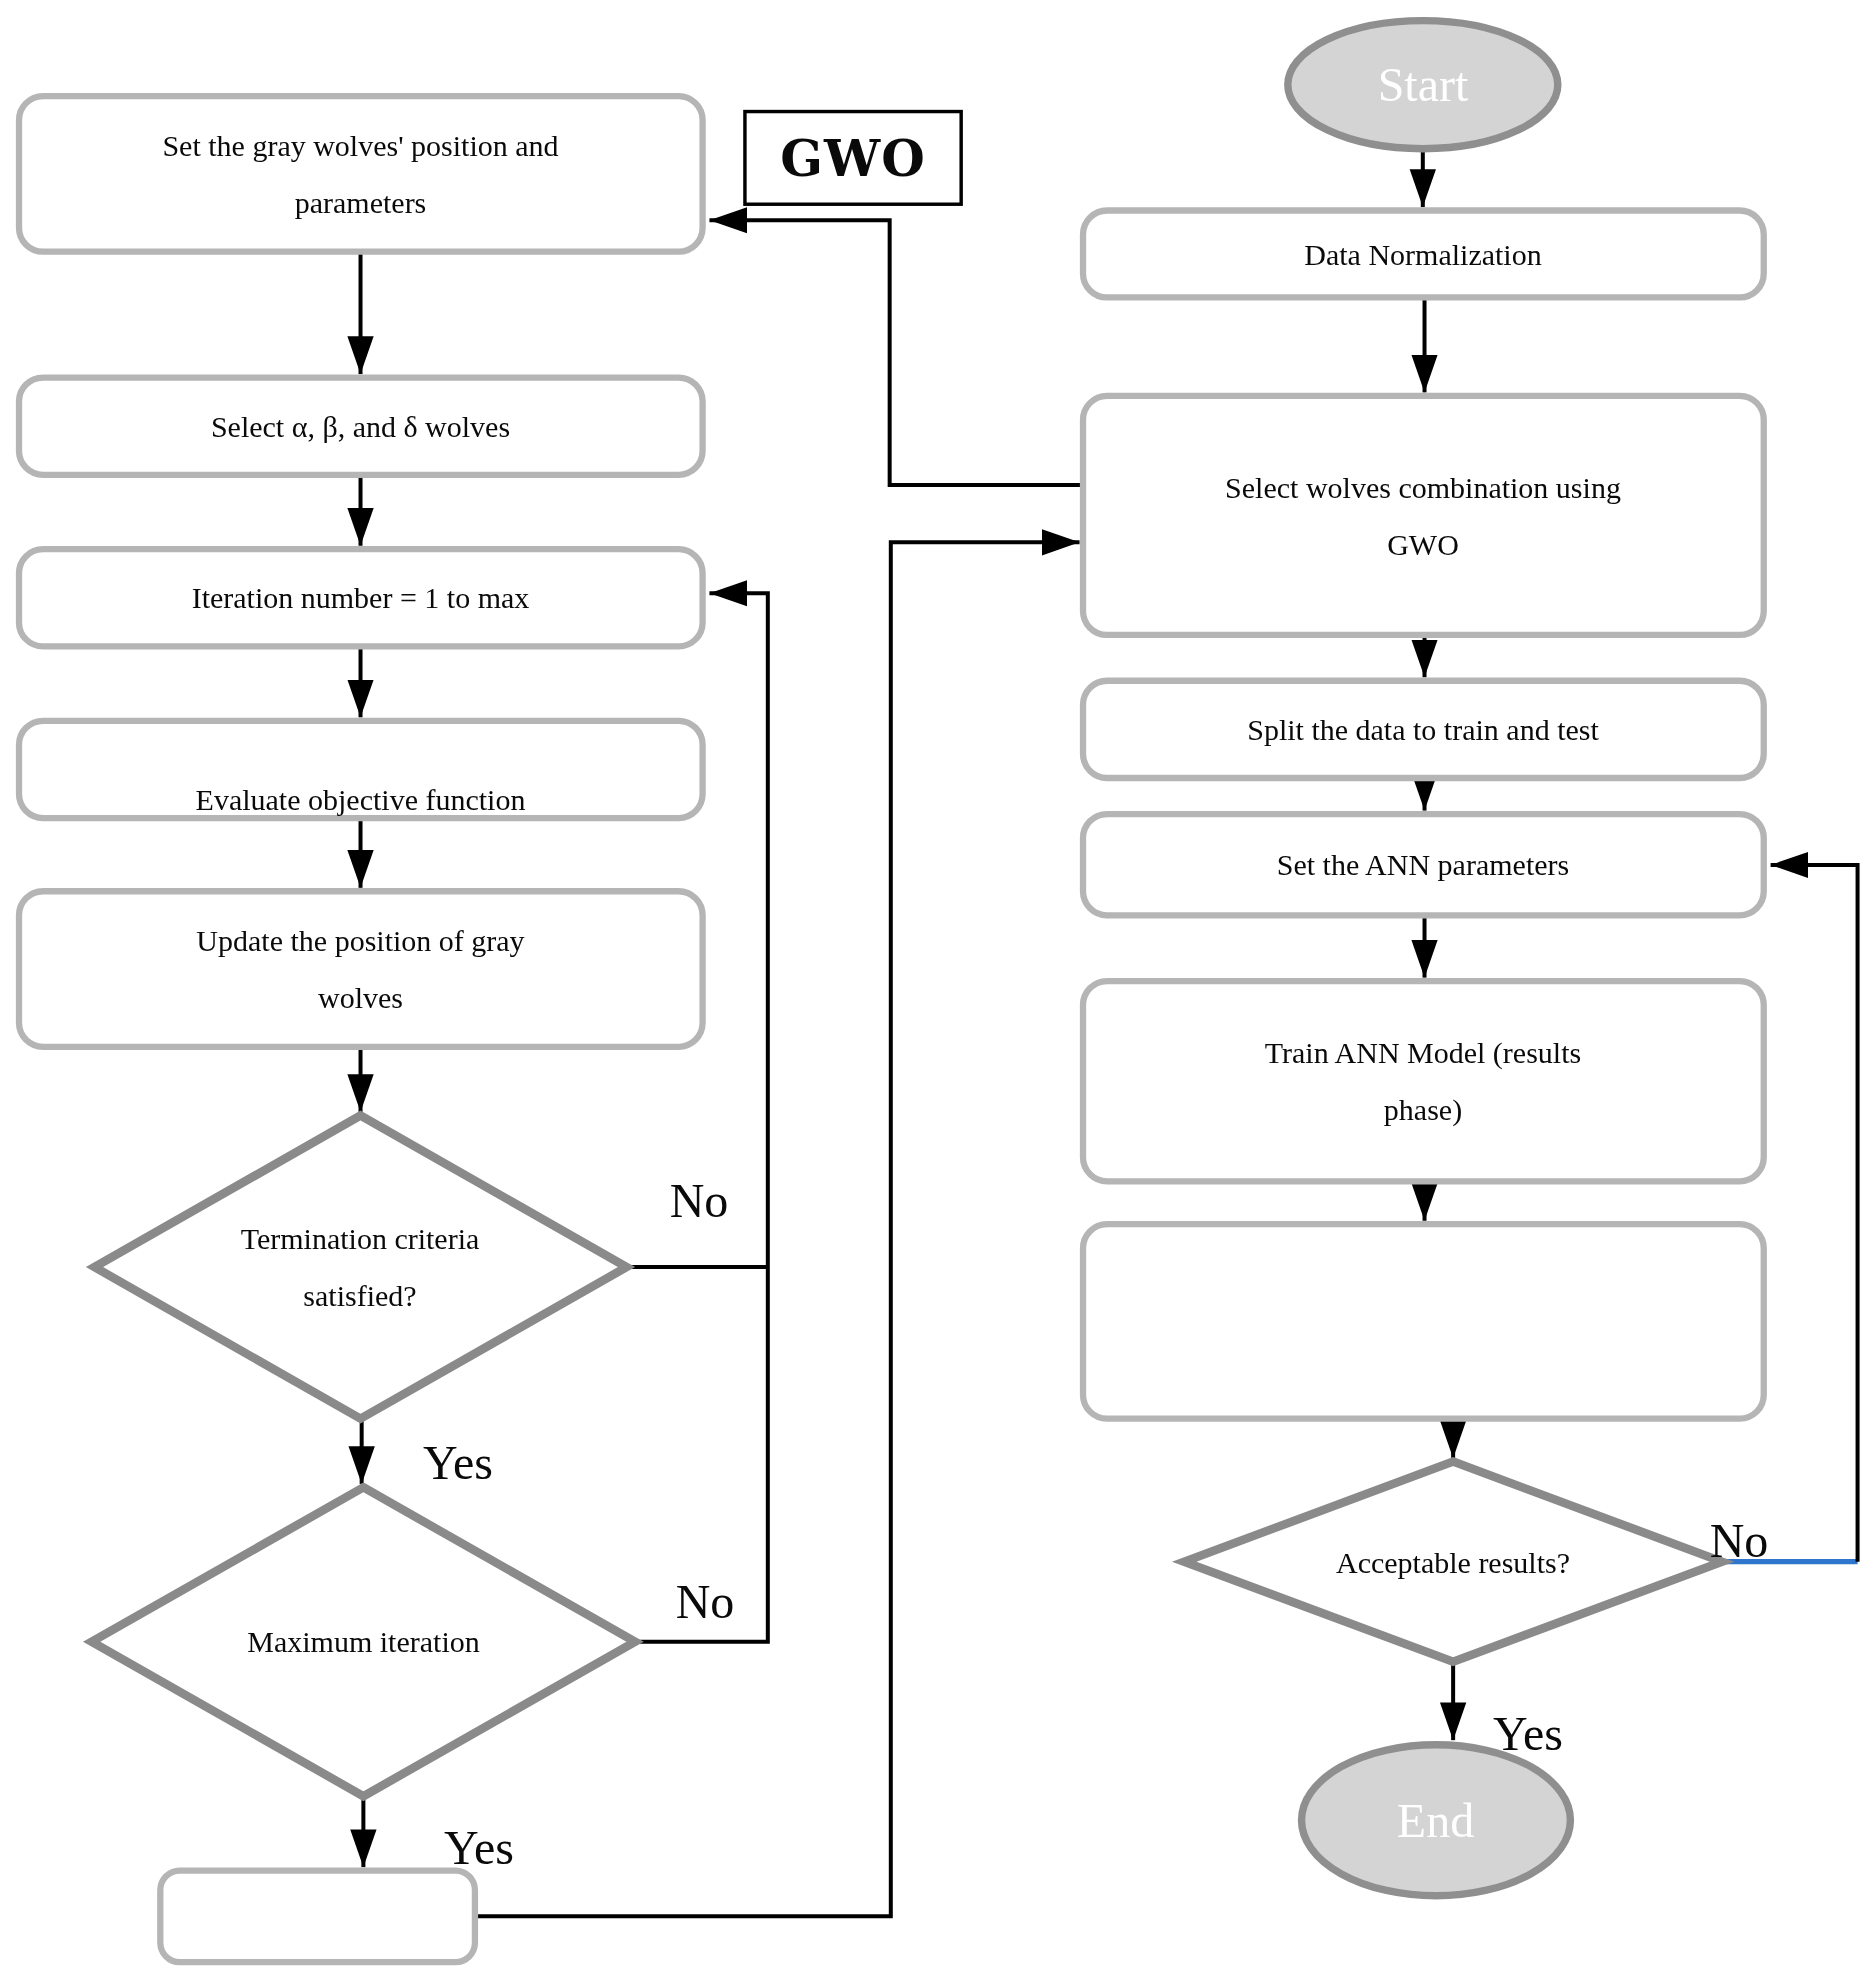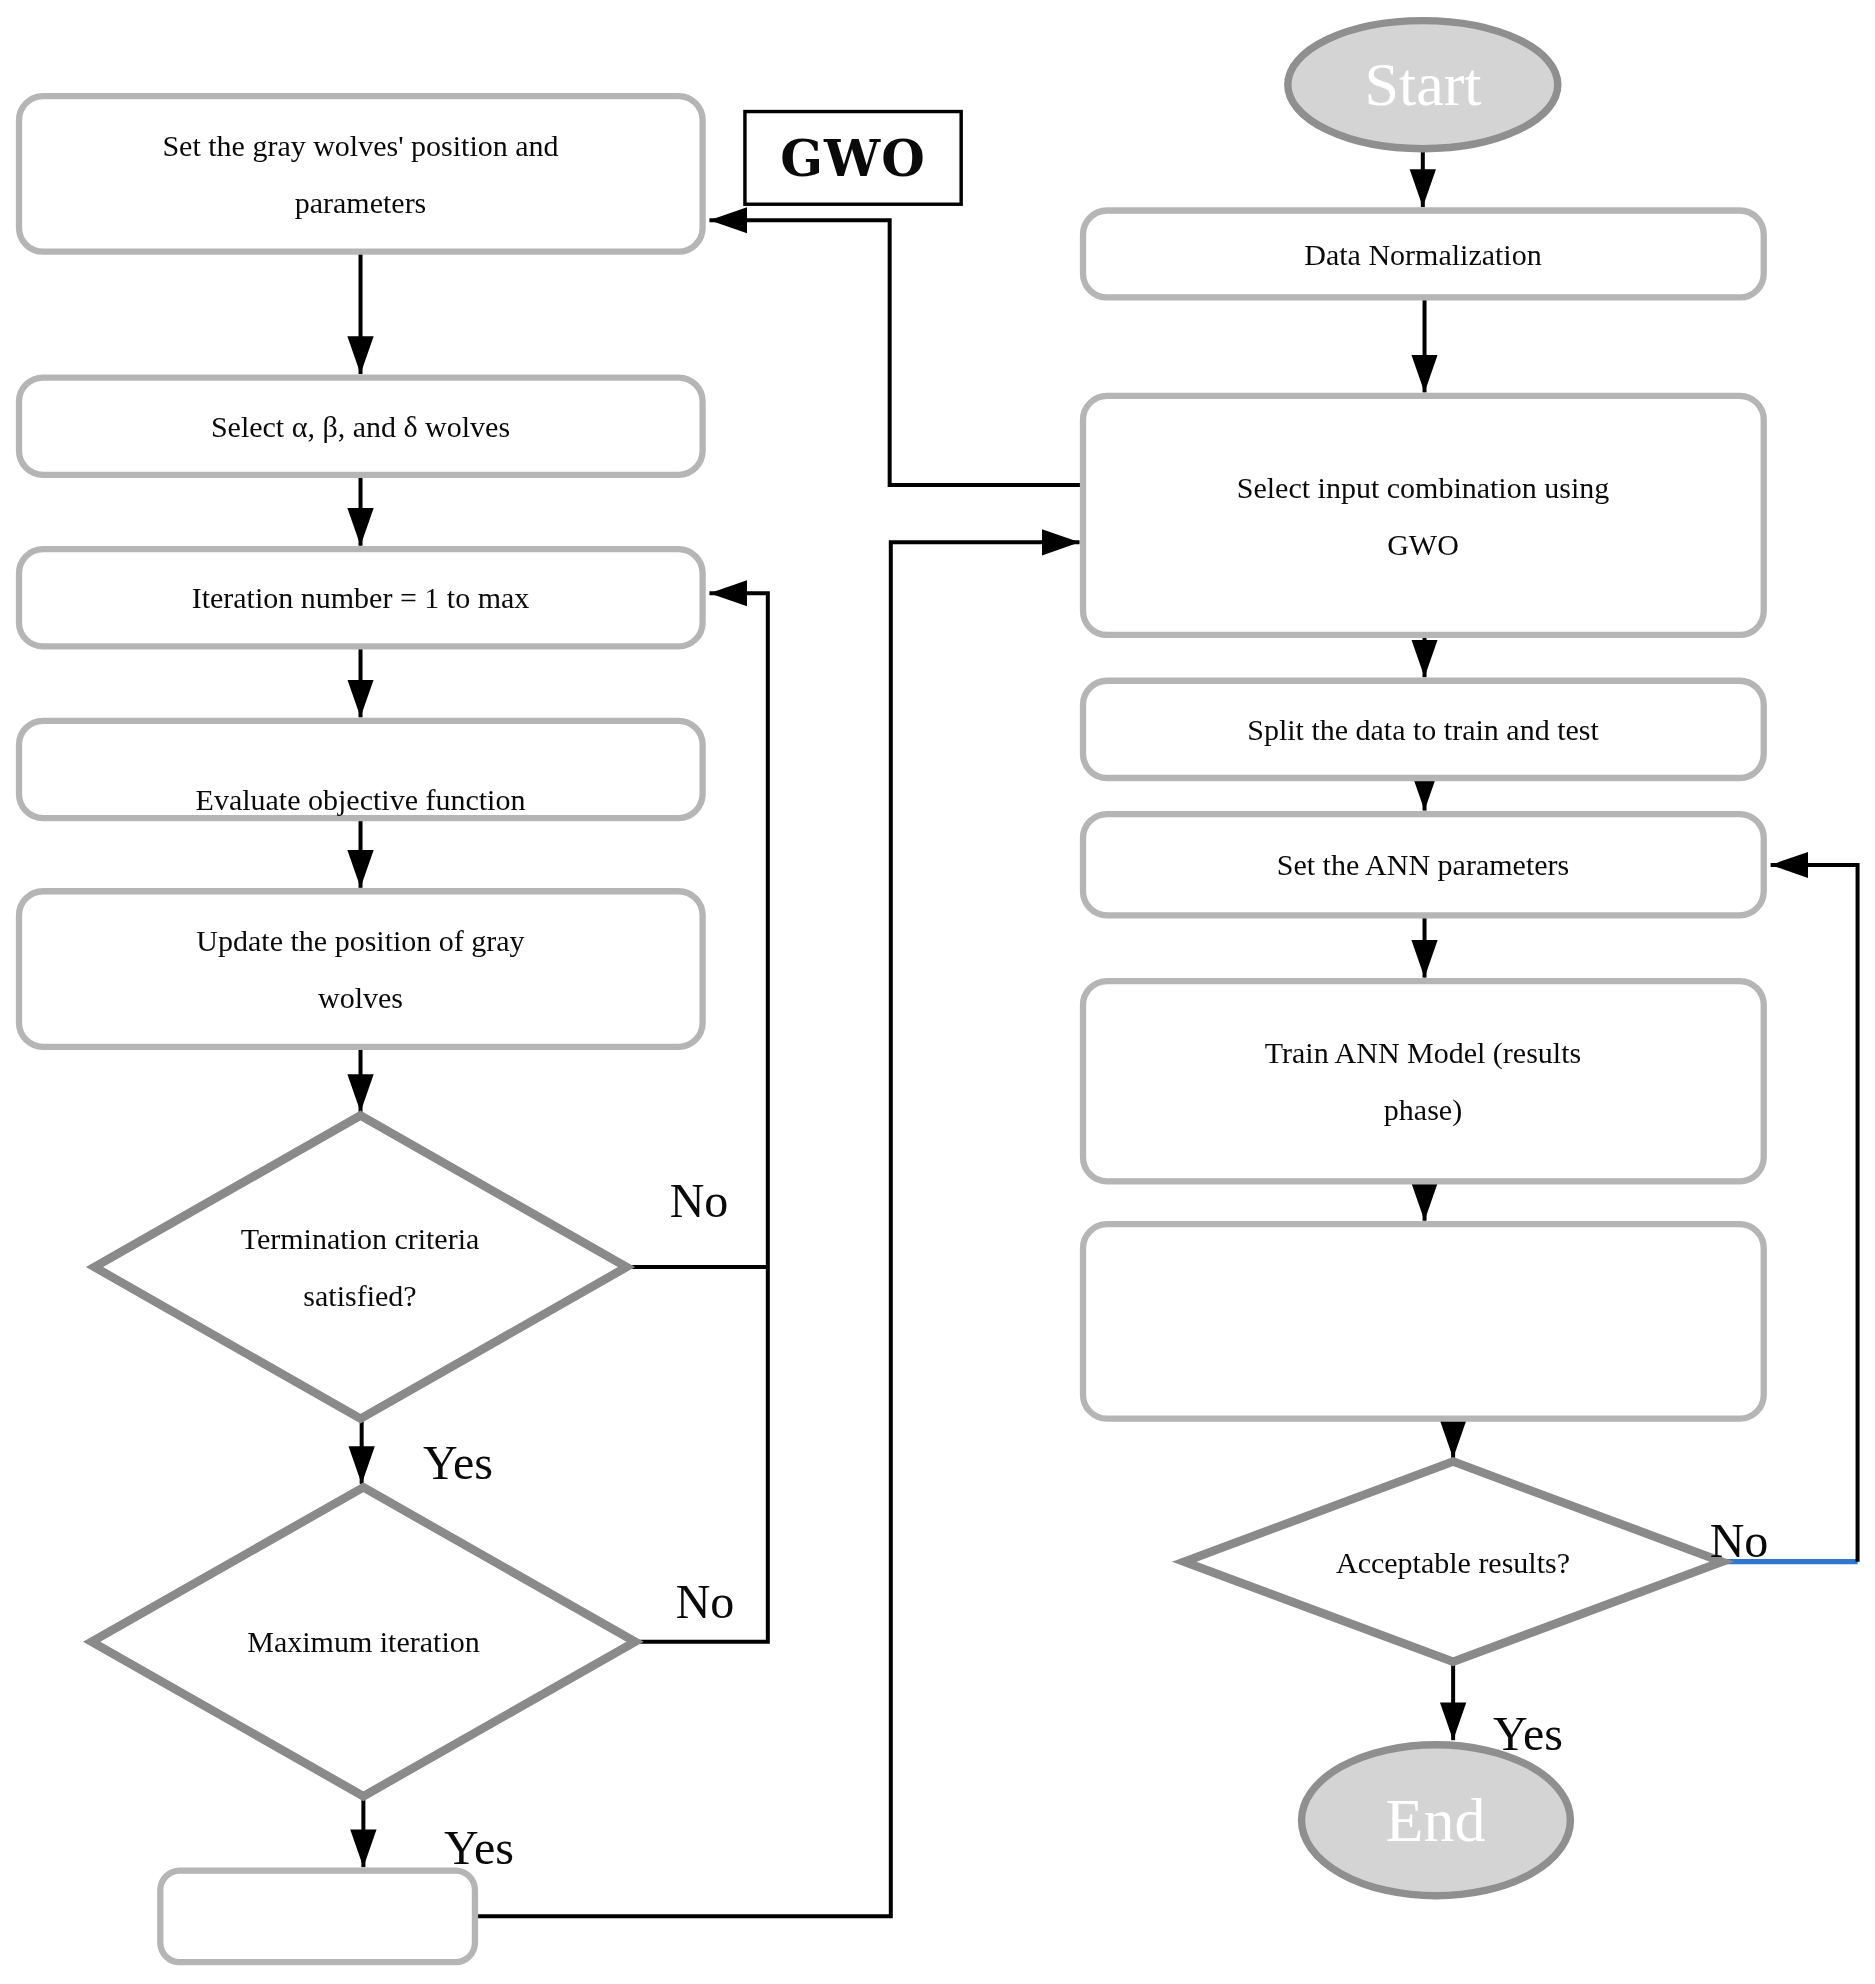--- a/index.html
+++ b/index.html
@@ -30,21 +30,21 @@
   .conn{fill:none;stroke:var(--connector);stroke-width:7;}
   .conn-blue{fill:none;stroke:var(--highlight-blue);stroke-width:9;}
   .lbl{
     position:absolute;
     display:flex;align-items:center;justify-content:center;
     text-align:center;
     font-size:30px;line-height:1.9;
     color:var(--text);
     white-space:pre-line;
   }
-  .lbl.terminal{color:var(--terminal-text);font-size:62px;}
+  .lbl.terminal{color:var(--terminal-text);font-size:48px;}
   .lbl.gwo{font-weight:bold;font-size:50px;letter-spacing:1.1px;font-family:"DejaVu Serif", serif;}
   .edge-lbl{
     position:absolute;
     transform:translate(-50%,-50%);
     font-size:48px;color:var(--text);
     white-space:nowrap;
   }
 </style>
 </head>
 <body>
@@ -113,21 +113,21 @@
   <div class="lbl" style="left:30px;top:891px;width:661px;height:156px;">Update the position of gray
 wolves</div>
   <div class="lbl" style="left:94px;top:1115px;width:532px;height:303px;">Termination criteria
 satisfied?</div>
   <div class="lbl" style="left:92px;top:1487px;width:543px;height:309px;">Maximum iteration</div>
 
   <div class="lbl gwo" style="left:745px;top:112px;width:216px;height:93px;">GWO</div>
 
   <div class="lbl terminal" style="left:1288px;top:20.6px;width:270px;height:128px;">Start</div>
   <div class="lbl" style="left:1094px;top:211px;width:658px;height:87px;">Data Normalization</div>
-  <div class="lbl" style="left:1094px;top:396px;width:658px;height:239px;">Select input combination using
+  <div class="lbl" style="left:1094px;top:396px;width:658px;height:239px;">Select wolves combination using
 GWO</div>
   <div class="lbl" style="left:1094px;top:681px;width:658px;height:97px;">Split the data to train and test</div>
   <div class="lbl" style="left:1094px;top:814px;width:658px;height:101px;">Set the ANN parameters</div>
   <div class="lbl" style="left:1094px;top:981px;width:658px;height:200px;">Train ANN Model (results
 phase)</div>
   <div class="lbl" style="left:1184px;top:1462px;width:538px;height:200px;">Acceptable results?</div>
   <div class="lbl terminal" style="left:1301px;top:1745px;width:269px;height:151px;">End</div>
 
   <div class="edge-lbl" style="left:699px;top:1200px;">No</div>
   <div class="edge-lbl" style="left:458px;top:1462px;">Yes</div>

